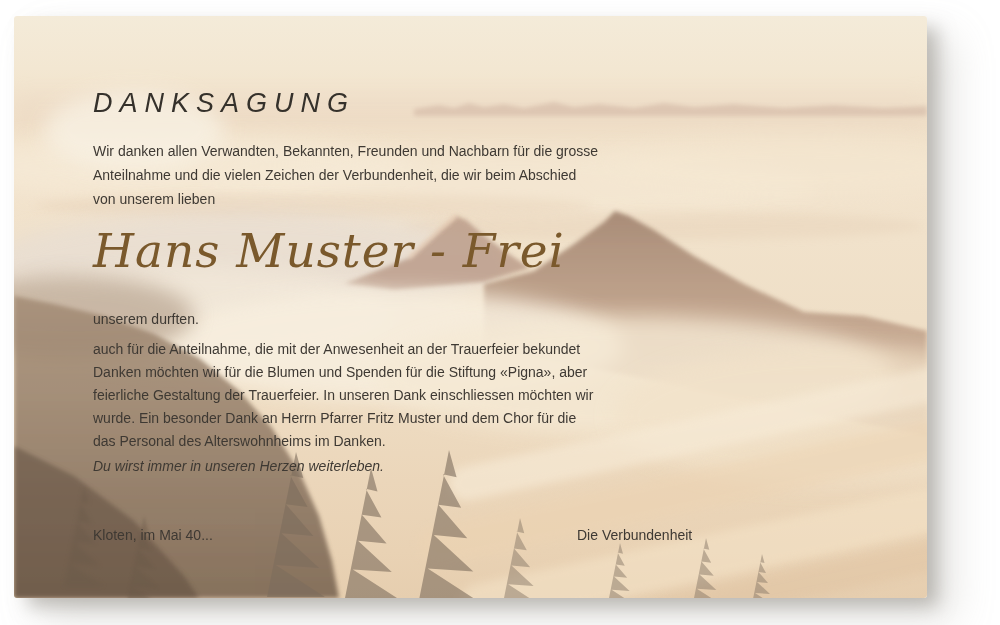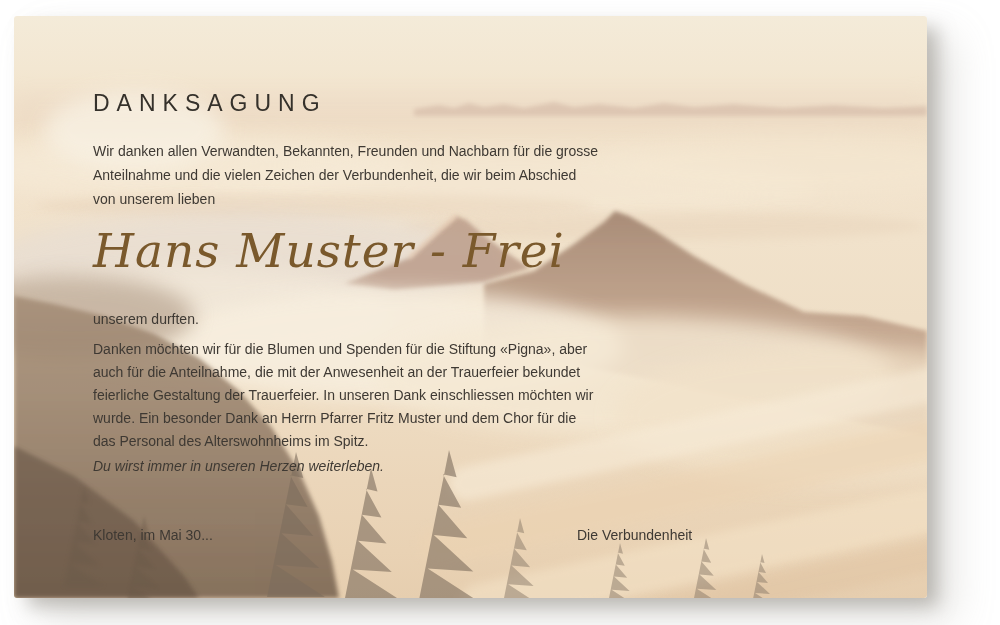--- a/index.html
+++ b/index.html
@@ -47,24 +47,25 @@
   }
   .txt {
     position: absolute;
     white-space: nowrap;
     color: #3e3933;
     font-size: 14px;
   }
   .title {
     left: 79px;
     top: 74px;
-    font-size: 23px;
+    font-size: 27px;
     line-height: 27px;
     letter-spacing: 7px;
     color: #35312b;
+    font-style: italic;
   }
   .intro {
     left: 79px;
     top: 123px;
     line-height: 24px;
   }
   .deceased {
     left: 79px;
     top: 206px;
     font-family: "DejaVu Serif", serif;
@@ -183,26 +184,26 @@
       <div>Wir danken allen Verwandten, Bekannten, Freunden und Nachbarn für die grosse</div>
       <div>Anteilnahme und die vielen Zeichen der Verbundenheit, die wir beim Abschied</div>
       <div>von unserem lieben</div>
     </div>
 
     <div class="txt deceased">Hans Muster - Frei</div>
 
     <div class="txt after-name">unserem durften.</div>
 
     <div class="txt thanks">
+      <div>auch für die Anteilnahme, die mit der Anwesenheit an der Trauerfeier bekundet</div>
       <div>Danken möchten wir für die Blumen und Spenden für die Stiftung «Pigna», aber</div>
-      <div>auch für die Anteilnahme, die mit der Anwesenheit an der Trauerfeier bekundet</div>
       <div>feierliche Gestaltung der Trauerfeier. In unseren Dank einschliessen möchten wir</div>
       <div>wurde. Ein besonder Dank an Herrn Pfarrer Fritz Muster und dem Chor für die</div>
-      <div>das Personal des Alterswohnheims im Spitz.</div>
+      <div>das Personal des Alterswohnheims im Danken.</div>
     </div>
 
     <div class="txt closing">Du wirst immer in unseren Herzen weiterleben.</div>
 
-    <div class="txt place-date">Kloten, im Mai 30...</div>
+    <div class="txt place-date">Kloten, im Mai 40...</div>
     <div class="txt signature">Die Verbundenheit</div>
 
   </div>
 </div>
 
 </body></html>

